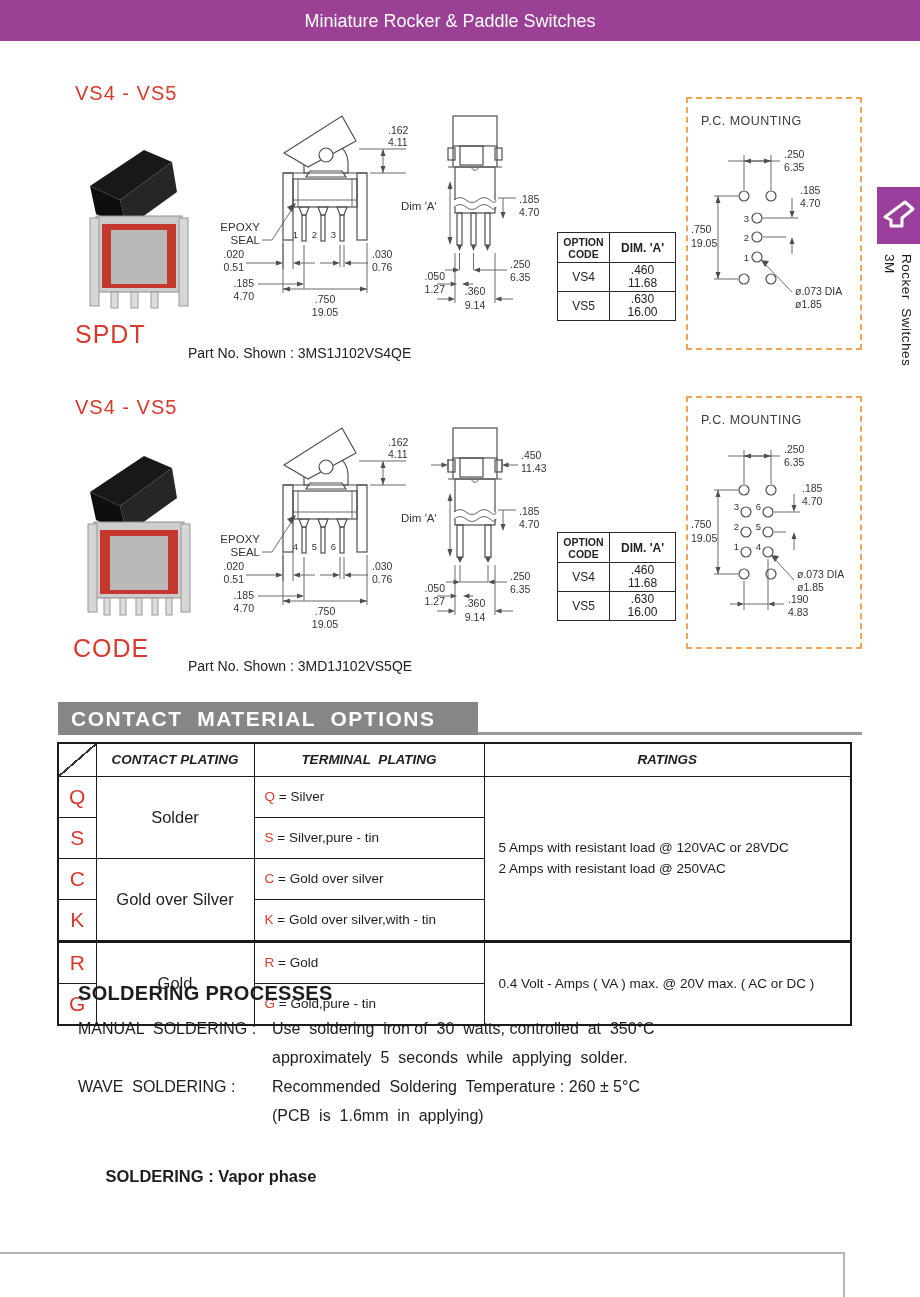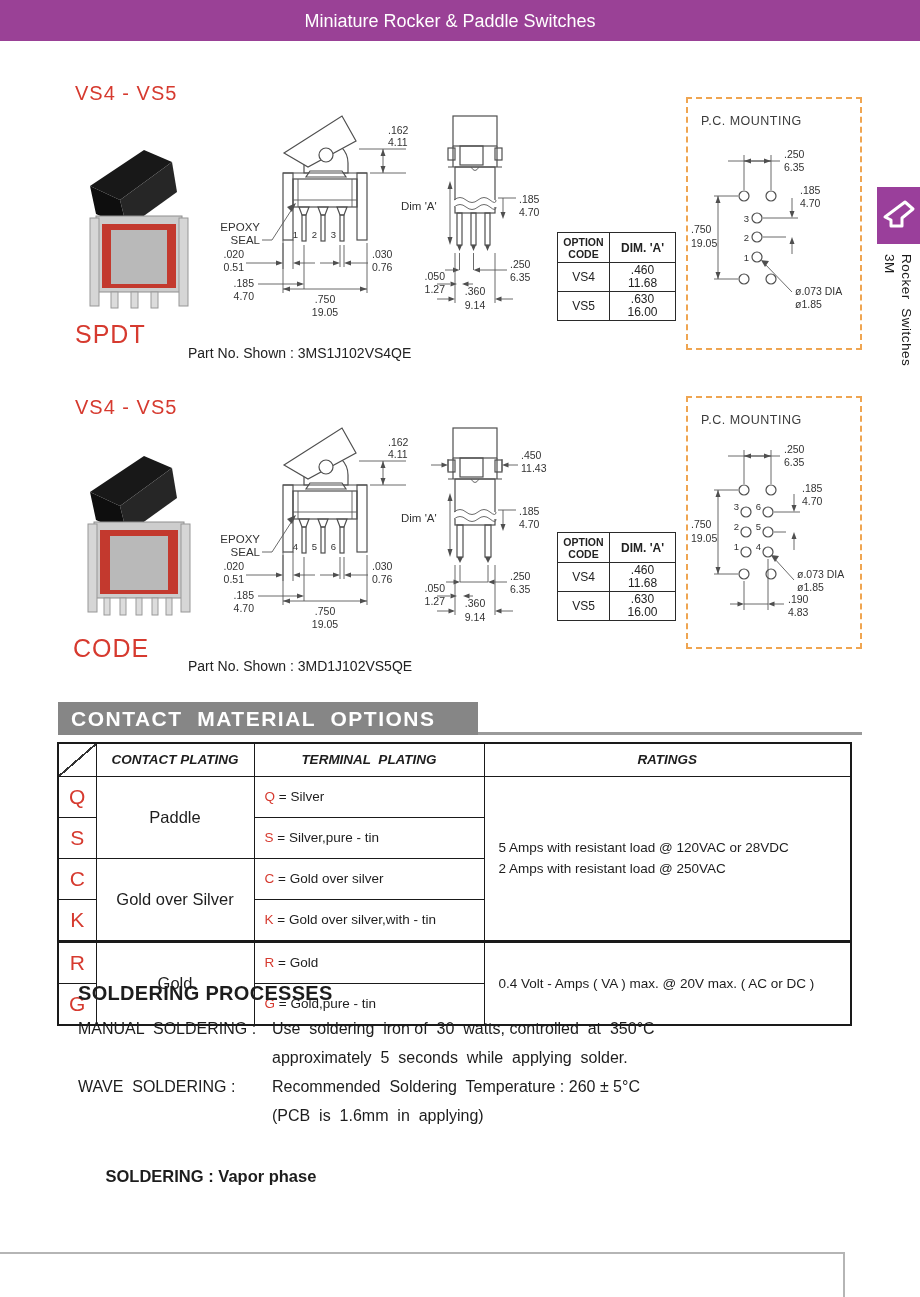--- a/index.html
+++ b/index.html
@@ -493,21 +493,21 @@
       </colgroup>
     <tbody>
         <tr style="height:33px">
       <td class="diag"></td>
       <td class="hdr">CONTACT PLATING</td>
       <td class="hdr" style="white-space:pre;">TERMINAL  PLATING</td>
       <td class="hdr">RATINGS</td>
     </tr>
     <tr style="height:27px">
       <td class="letter">Q</td>
-      <td class="plate" rowspan="2">Paddle</td>
+      <td class="plate" rowspan="2">Solder</td>
       <td class="term"><span class="code">Q</span> <span>= Silver</span></td>
       <td class="rate" rowspan="4">
         <div style="margin-bottom:6px;">5 Amps with resistant load @ 120VAC or 28VDC</div>
         <div>2 Amps with resistant load @ 250VAC</div>
       </td>
     </tr>
     <tr style="height:27px">
       <td class="letter">S</td>
       <td class="term"><span class="code">S</span> <span>= Silver,pure - tin</span></td>
     </tr>

